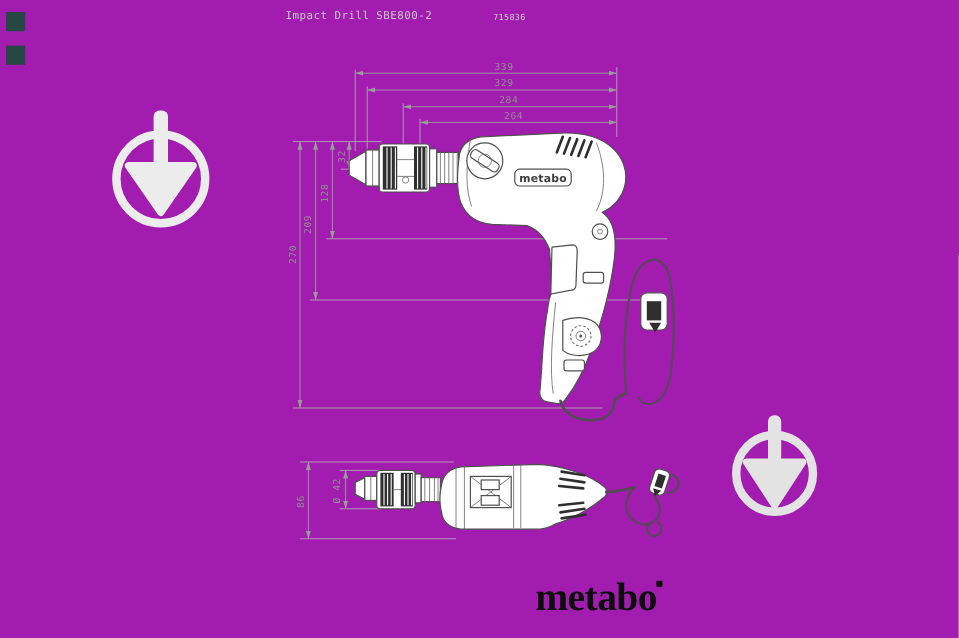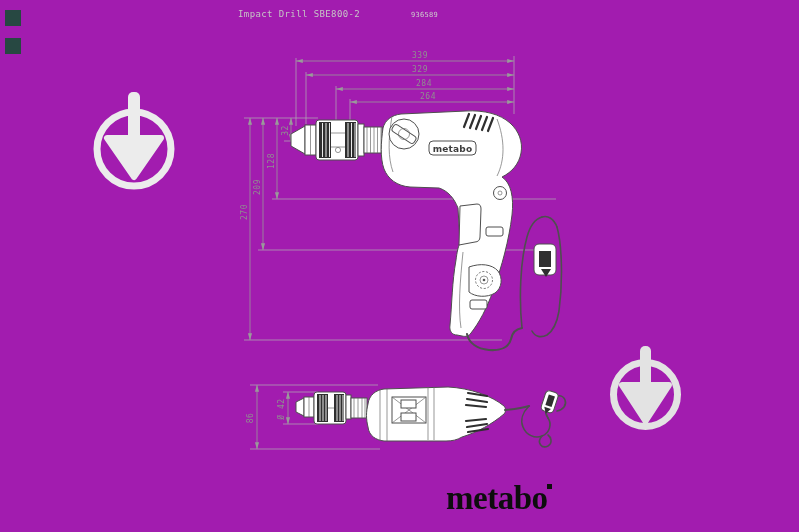--- a/index.html
+++ b/index.html
@@ -30,21 +30,21 @@
   .slat{stroke:#2f2f2f;stroke-width:2.2;stroke-linecap:round;}
   .dim-t{font-family:"DejaVu Sans Mono",monospace;font-size:8px;fill:#8f8f8f;letter-spacing:.5px;}
   .mt{font-family:"DejaVu Sans",sans-serif;font-size:9px;font-weight:bold;fill:#3d3d3d;letter-spacing:.2px;}
 </style>
 </head>
 <body>
 
 <div class="page">
 
   <div class="hdr-title">Impact Drill SBE800-2</div>
-  <div class="hdr-article">936589</div>
+  <div class="hdr-article">715836</div>
 
   <div class="wm-square s1"></div>
   <div class="wm-square s2"></div>
 
   <svg class="wm-badge left" width="95" height="110" viewBox="88 88 95 110">
     <circle cx="134" cy="149" r="37" fill="none" stroke="currentColor" stroke-width="7"></circle>
     <rect x="128" y="92" width="12" height="48" rx="5" fill="currentColor"></rect>
     <path d="M107,138 L161,138 L134,177 Z" fill="currentColor" stroke="currentColor" stroke-width="6" stroke-linejoin="round"></path>
   </svg>
 

